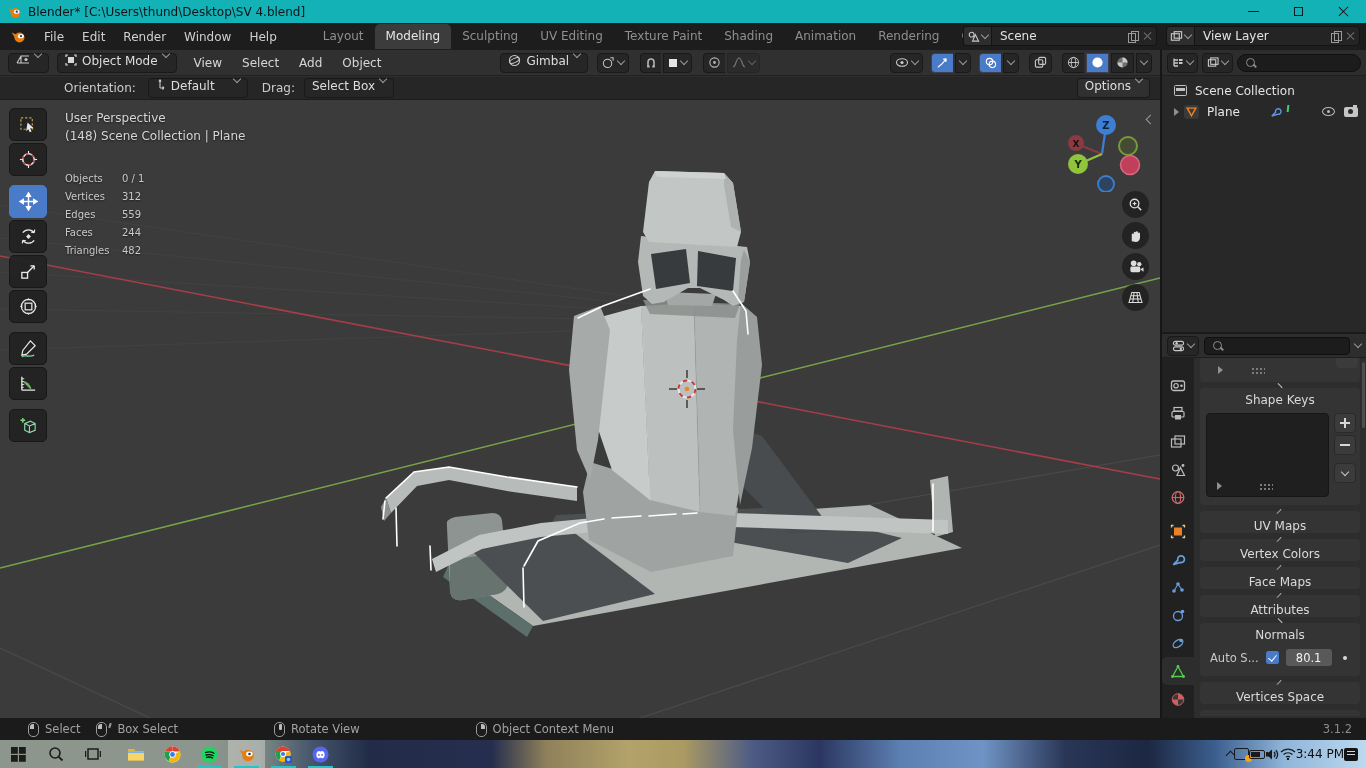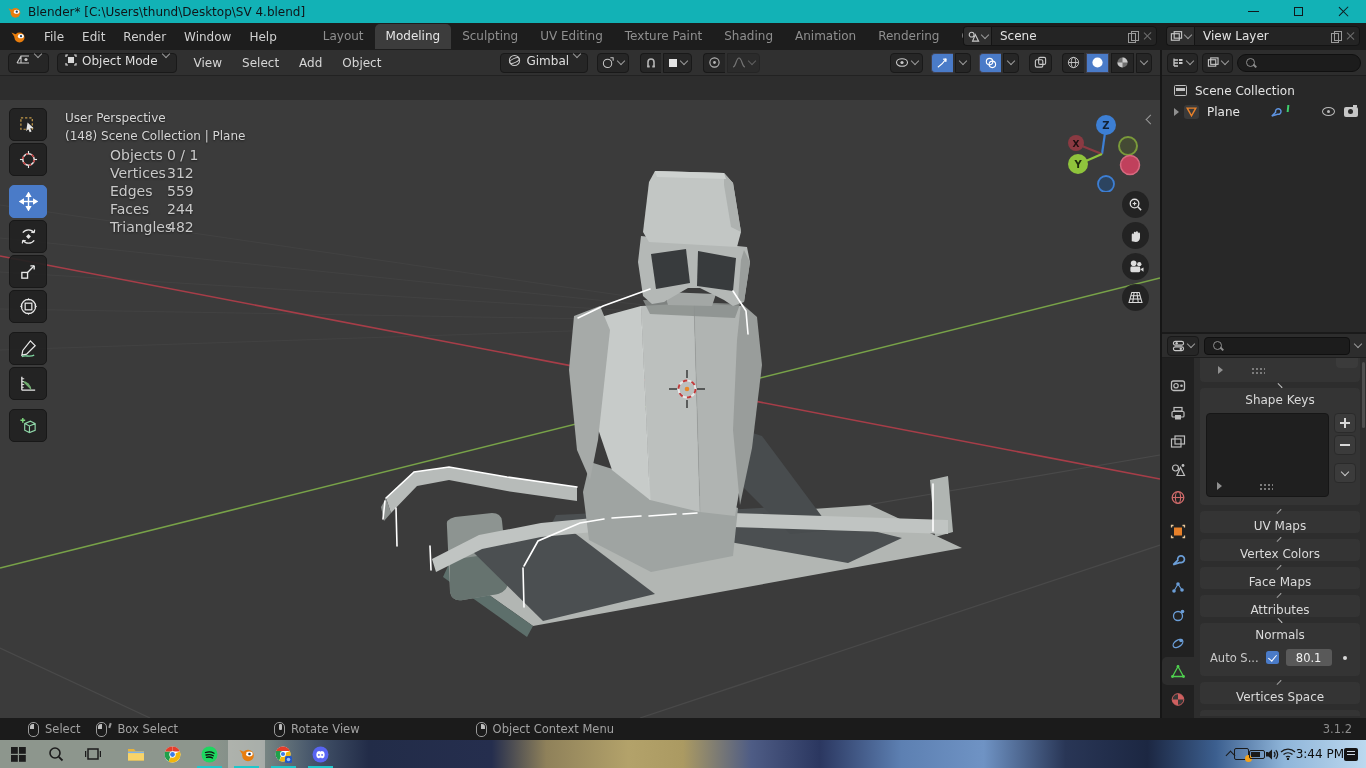--- a/index.html
+++ b/index.html
@@ -56,21 +56,21 @@
 .tile.first{border-radius:4px 0 0 4px;border-right:none;}
 .tile.last{border-radius:0 4px 4px 0;}
 .tile.solo{border-radius:4px;}
 .dim{opacity:.45;}
 .hmenu{padding:0 9px;color:#d6d6d6;}
 
 
 .viewport{position:absolute;left:0;top:100px;width:1332px;height:618px;background:#3b3b3b;overflow:hidden;}
 .scene{position:absolute;left:0;top:0;}
 .vinfo{position:absolute;left:65px;top:9px;color:#d6d6d6;font-size:12px;text-shadow:0 1px 2px rgba(0,0,0,.55);line-height:18px;}
-.vstats{position:absolute;left:65px;top:46px;color:#c9c9c9;font-size:14px;text-shadow:0 1px 2px rgba(0,0,0,.5);line-height:18px;margin-left:45px;}
+.vstats{position:absolute;left:65px;top:70px;color:#c9c9c9;font-size:10px;text-shadow:0 1px 2px rgba(0,0,0,.5);line-height:18px;}
 .vstats .srow{display:flex;}
 .vstats .sl{width:57px;}
 .ltoolbar{position:absolute;left:9px;top:8px;width:38px;display:flex;flex-direction:column;gap:2px;}
 .tool{height:33px;background:rgba(34,34,34,.92);border:1px solid #181818;border-radius:5px;display:flex;align-items:center;justify-content:center;}
 .tool.gap{margin-top:7px;}
 .tool.active{background:#4a7bc8;border-color:#4a7bc8;}
 .gizmo{position:absolute;left:1062px;top:8px;}
 .navbtns{position:absolute;left:1122px;top:91px;display:flex;flex-direction:column;gap:4px;}
 .nbtn{width:27px;height:27px;border-radius:50%;background:rgba(32,32,32,.88);display:flex;align-items:center;justify-content:center;}
 .collapse-arrow{position:absolute;left:1147px;top:16px;width:7px;height:7px;border-left:1.6px solid #9a9a9a;border-bottom:1.6px solid #9a9a9a;transform:rotate(45deg);}
@@ -349,20 +349,41 @@
           <circle cx="7" cy="7" r="5.5" fill="#6e6e6e"></circle>
           <path d="M7,1.5 A5.5,5.5 0 0 1 12.5,7 L7,7 Z" fill="#c8c8c8"></path>
           <path d="M7,12.5 A5.5,5.5 0 0 1 1.5,7 L7,7 Z" fill="#c8c8c8"></path>
         </svg>
     </span>
     <span class="tile last" style="margin-right:8px">
         <i class="chv"></i>
       </span>
   </div>
 
+  <div class="vtools">
+    <span style="margin-left:64px">Orientation:</span>
+    <span class="wbtn" style="margin-left:12px;width:100px">
+      <svg width="10" height="12" viewBox="0 0 10 12">
+          <path d="M4,1 V9 M4,9 L8,9 M8,9 L6.5,7.5 M8,9 L6.5,10.5 M4,1 L2.8,2.5 M4,1 L5.2,2.5" stroke="#c8c8c8" stroke-width="1.1" fill="none"></path>
+          <circle cx="4" cy="1.5" r="1.1" fill="#c8c8c8"></circle>
+        </svg>
+      <span>Default</span>
+      <i class="chv" style="margin-left:auto"></i>
+    </span>
+    <span style="margin-left:14px">Drag:</span>
+    <span class="wbtn" style="margin-left:9px">
+      <span>Select Box</span>
+      <i class="chv"></i>
+    </span>
+    <span style="margin-left:auto"></span>
+    <span class="wbtn" style="margin-right:10px;background:#303030">
+      <span>Options</span>
+      <i class="chv"></i>
+    </span>
+  </div>
 
   <div class="viewport">
     <svg class="scene" width="1160" height="618" viewBox="0 100 1160 618">
 
       <g stroke="#7a7a7a" stroke-width="1" opacity="0.10">
         <line x1="0" y1="205" x2="640" y2="298"></line>
         <line x1="0" y1="238" x2="645" y2="305"></line>
         <line x1="0" y1="272" x2="650" y2="312"></line>
         <line x1="0" y1="309" x2="655" y2="320"></line>
         <line x1="0" y1="350" x2="660" y2="328"></line>

